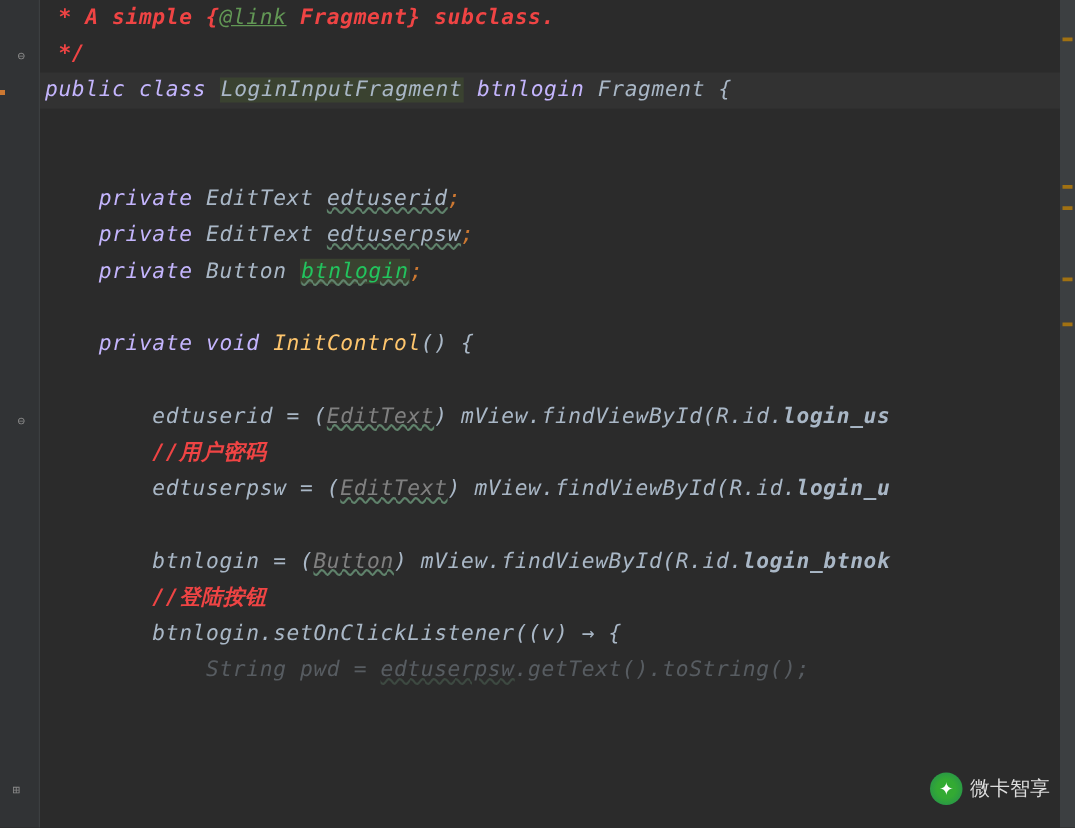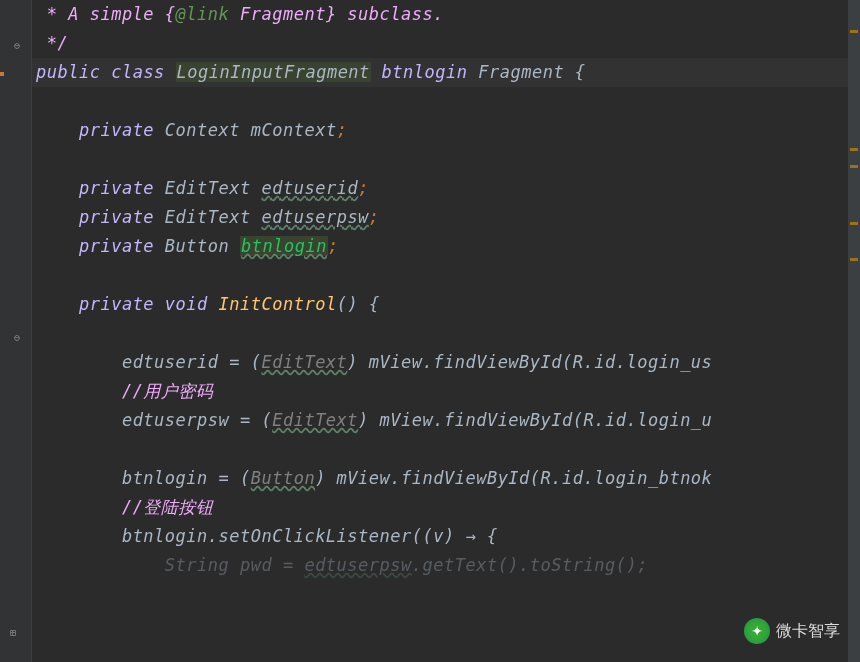--- a/index.html
+++ b/index.html
@@ -45,29 +45,29 @@
       line-height: 29px;
       white-space: pre;
       padding-left: 4px;
       font-style: italic;
       font-weight: 500;
       letter-spacing: 0.5px;
     }
     .line.highlight {
       background: #323232;
     }
-    .c-comment { color: #f0abfc; }
-    .c-doc-tag { color: #629755; }
+    .c-comment { color: #ef4444; font-weight: bold; }
+    .c-doc-tag { color: #629755; text-decoration: underline; }
     .c-keyword { color: #c4b5fd; }
     .c-class-hl { color: #a9b7c6; background: #3a4230; padding: 0 1px; }
     .c-type { color: #a9b7c6; }
     .c-field { color: #a9b7c6; }
     .c-field-wavy { color: #a9b7c6; text-decoration: underline wavy #5f826b; }
     .c-field-hl { color: #22c55e; background: #3a4230; text-decoration: underline wavy #5f826b; padding: 0 1px;}
-    .c-field-purple { color: #9876aa; }
+    .c-field-purple { color: #9876aa; font-weight: bold; }
     .c-method { color: #ffc66d; }
     .c-method-call { color: #a9b7c6; }
     .c-cast { color: #808080; text-decoration: underline wavy #5f826b; }
     .c-plain { color: #a9b7c6; }
     .c-semi { color: #cc7832; }
     .c-lambda { color: #a9b7c6; }
     .c-italic-id { font-style: italic; color: #a9b7c6; }
     
     .error-stripe {
       position: absolute;
@@ -126,21 +126,20 @@
     <div class="gutter-icon fold-icon" style="top:332px">⊖</div>
     <div class="gutter-icon fold-icon" style="top:627px;left:10px">⊞</div>
     <div class="breakpoint-bar"></div>
   </div>
 
   <div class="code-area">
     <div class="line"><span class="c-comment"> * A simple {</span><span class="c-doc-tag">@link</span><span class="c-comment"> Fragment</span><span class="c-comment">} subclass.</span></div>
     <div class="line"><span class="c-comment"> */</span></div>
     <div class="line highlight"><span class="c-keyword">public</span><span class="c-plain"> </span><span class="c-keyword">class</span><span class="c-plain"> </span><span class="c-class-hl">LoginInputFragment</span><span class="c-plain"> </span><span class="c-keyword">btnlogin</span><span class="c-plain"> </span><span class="c-type">Fragment</span><span class="c-plain"> {</span></div>
     <div class="line"></div>
-    <div class="line"><span class="c-plain">    </span><span class="c-keyword">private</span><span class="c-plain"> </span><span class="c-type">Context</span><span class="c-plain"> </span><span class="c-field">mContext</span><span class="c-semi">;</span></div>
     <div class="line"></div>
     <div class="line"><span class="c-plain">    </span><span class="c-keyword">private</span><span class="c-plain"> </span><span class="c-type">EditText</span><span class="c-plain"> </span><span class="c-field-wavy">edtuserid</span><span class="c-semi">;</span></div>
     <div class="line"><span class="c-plain">    </span><span class="c-keyword">private</span><span class="c-plain"> </span><span class="c-type">EditText</span><span class="c-plain"> </span><span class="c-field-wavy">edtuserpsw</span><span class="c-semi">;</span></div>
     <div class="line"><span class="c-plain">    </span><span class="c-keyword">private</span><span class="c-plain"> </span><span class="c-type">Button</span><span class="c-plain"> </span><span class="c-field-hl">btnlogin</span><span class="c-semi">;</span></div>
     <div class="line"></div>
     <div class="line"><span class="c-plain">    </span><span class="c-keyword">private</span><span class="c-plain"> </span><span class="c-keyword">void</span><span class="c-plain"> </span><span class="c-method">InitControl</span><span class="c-plain">()</span><span class="c-plain"> {</span></div>
     <div class="line"></div>
     <div class="line"><span class="c-plain">        </span><span class="c-plain">edtuserid = (</span><span class="c-cast">EditText</span><span class="c-plain">) mView.findViewById(R.id.</span><span class="c-field-purple c-italic-id">login_us</span></div>
     <div class="line"><span class="c-plain">        </span><span class="c-comment">//用户密码</span></div>
     <div class="line"><span class="c-plain">        </span><span class="c-plain">edtuserpsw = (</span><span class="c-cast">EditText</span><span class="c-plain">) mView.findViewById(R.id.</span><span class="c-field-purple c-italic-id">login_u</span></div>

